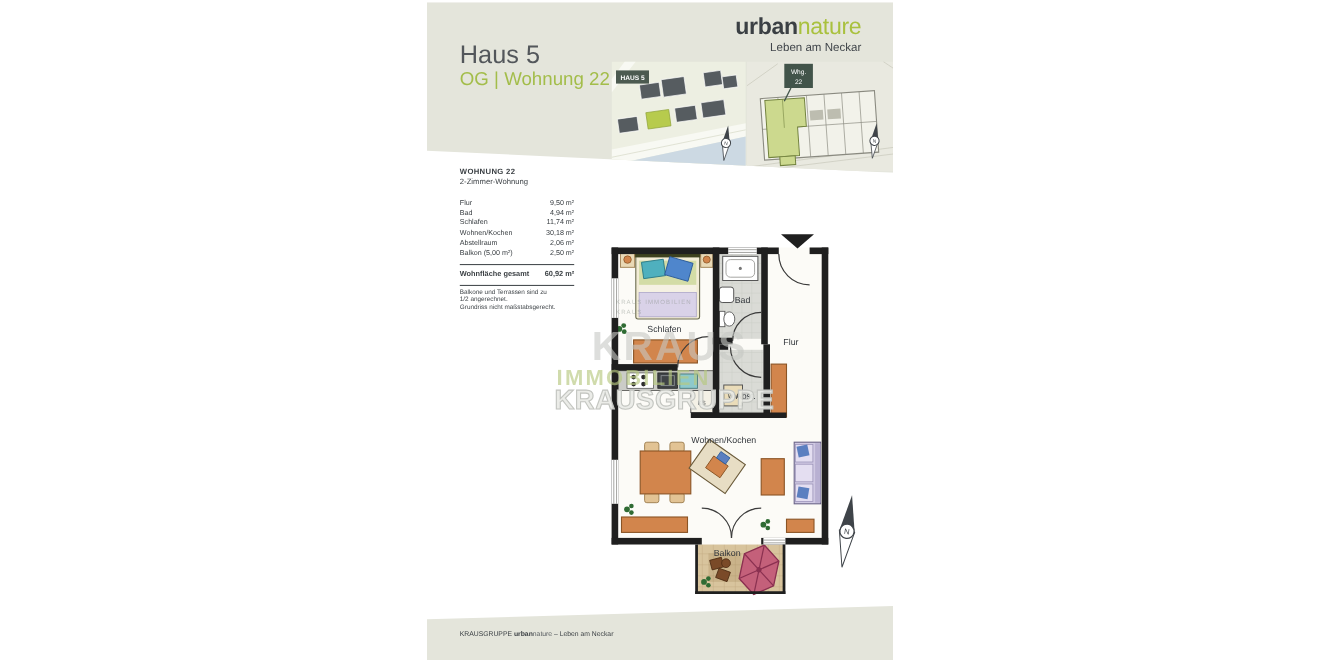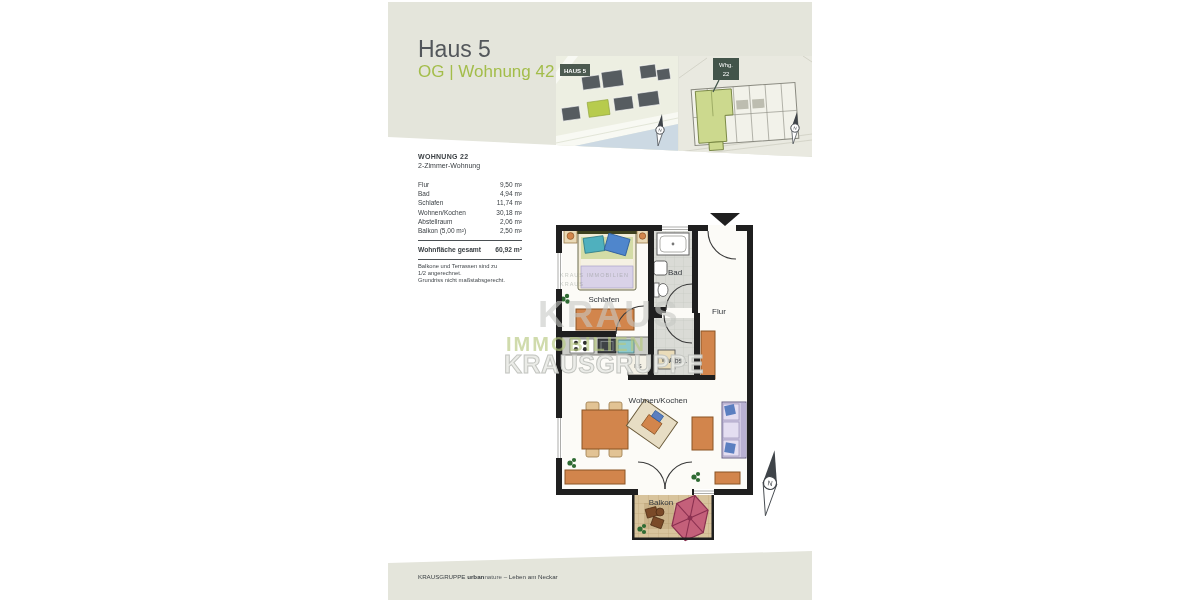--- a/index.html
+++ b/index.html
@@ -54,23 +54,27 @@
 </style>
 </head>
 <body>
 
 <div class="page">
 
   <div class="header-band">
 
     <div class="title-block">
       <h1>Haus 5</h1>
-      <h2>OG | Wohnung 42</h2>
-    </div>
-
+      <h2>OG | Wohnung 22</h2>
+    </div>
+
+    <div class="brand">
+      <span class="b1">urban</span><span class="b2">nature</span>
+      <span class="tag">Leben am Neckar</span>
+    </div>
 
     <div class="map map1">
       <svg width="122" height="100" viewBox="0 0 122 100">
         <rect x="0" y="0" width="122" height="100" fill="#edefe2"></rect>
         <polygon points="0,16 12,0 22,0 0,28" fill="#f8f9f3"></polygon>
         <polygon points="0,80 122,56 122,68 0,94" fill="#f8f9f3"></polygon>
         <line x1="0" y1="87" x2="122" y2="62" stroke="#d9dccb" stroke-width="0.7"></line>
         <polygon points="0,94 122,68 122,100 0,100" fill="#ccd9e3"></polygon>
         <g fill="#565c60" stroke="#ffffff" stroke-width="0.6">
           <rect x="26" y="20" width="18" height="13" transform="rotate(-8 35 26)"></rect>

